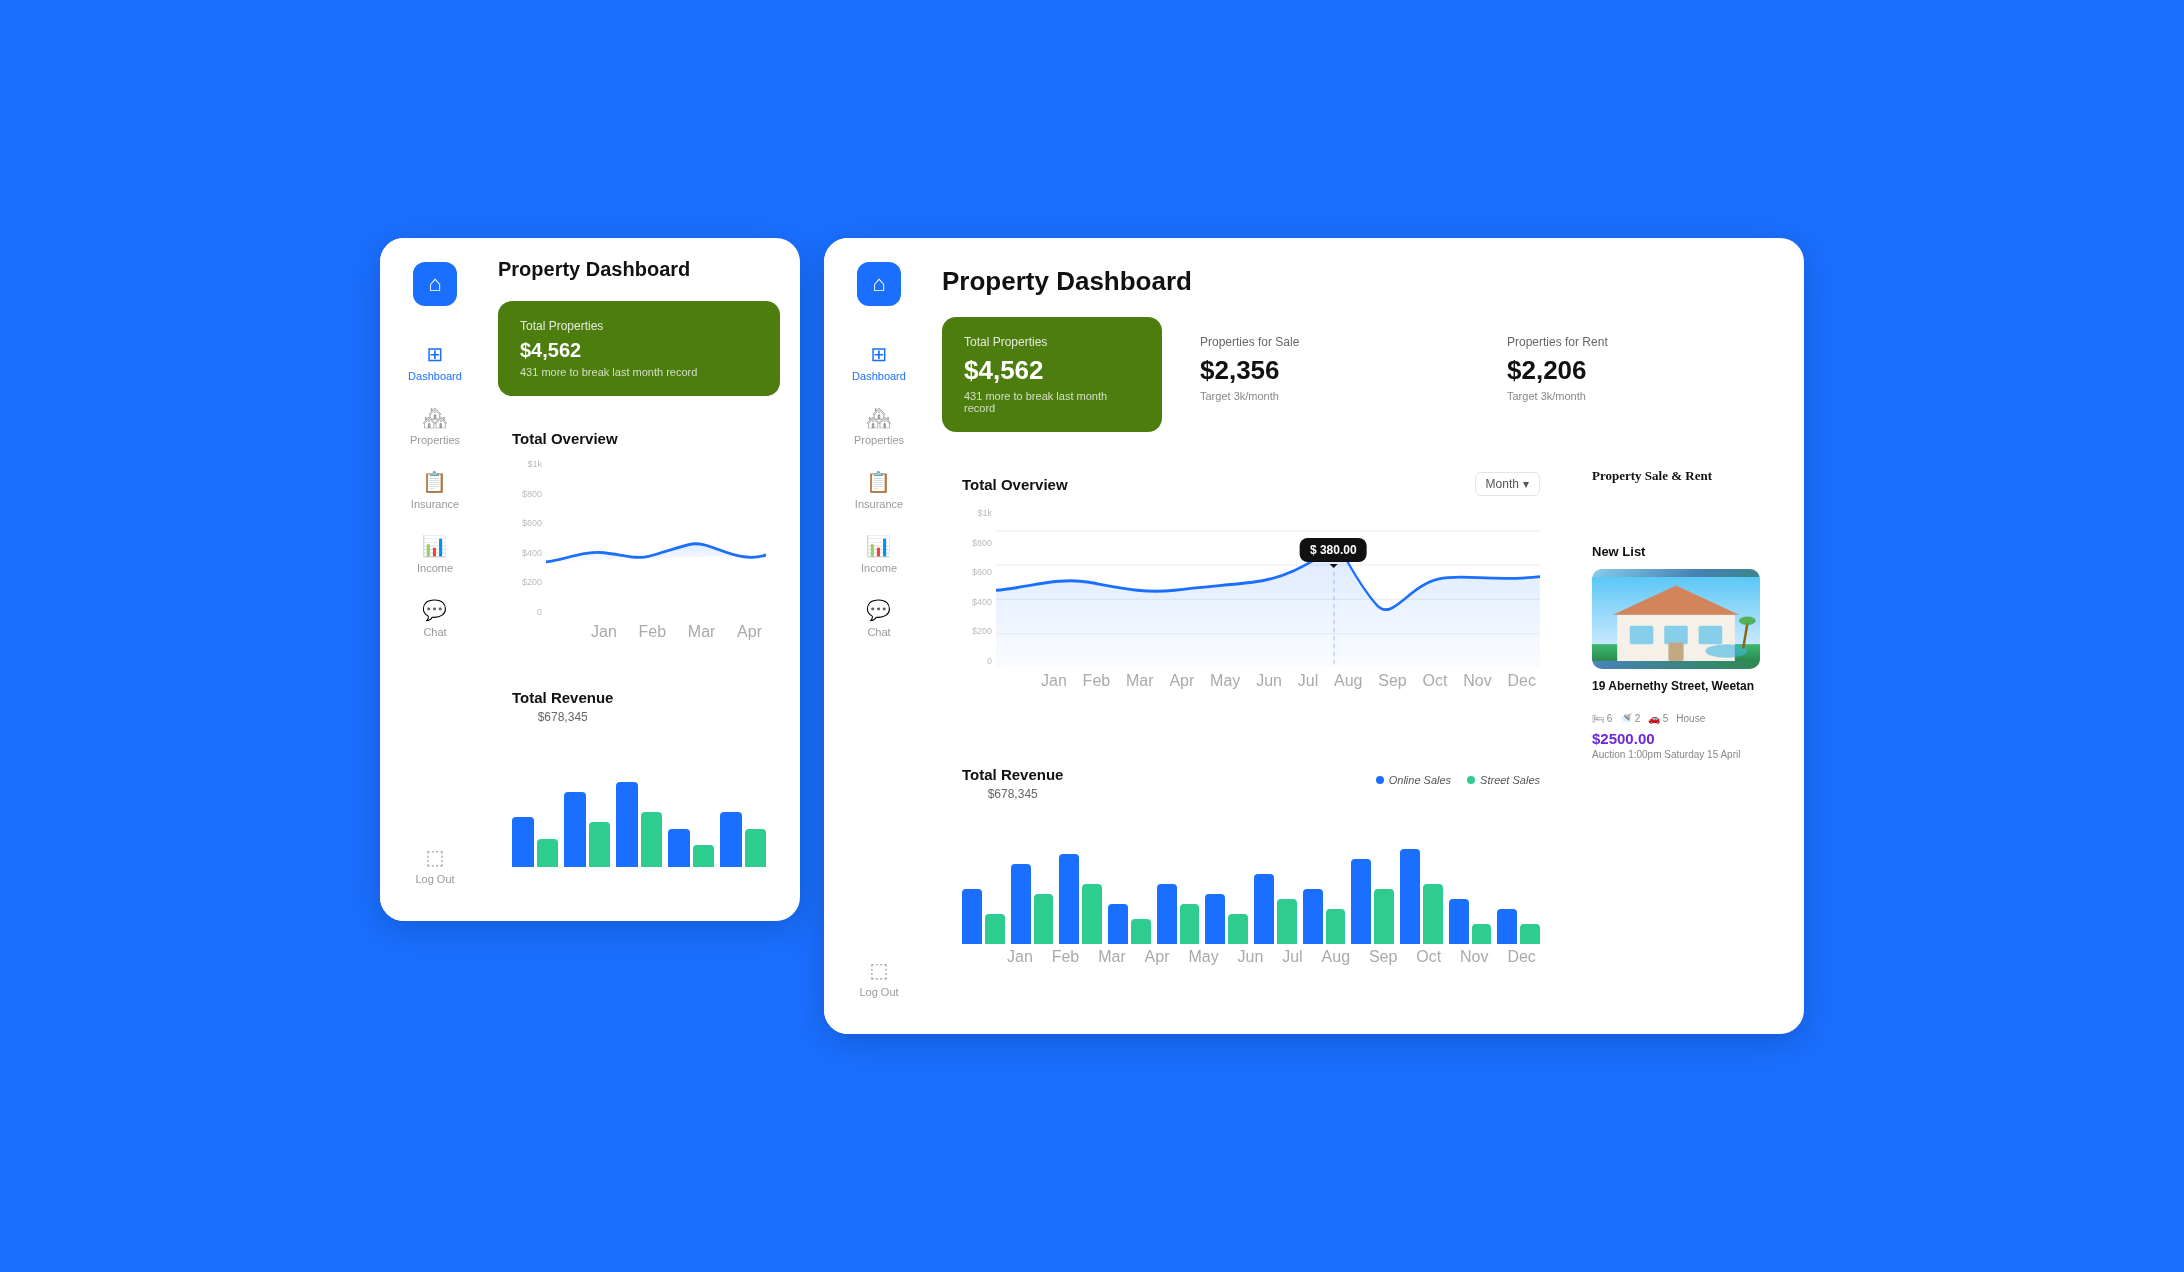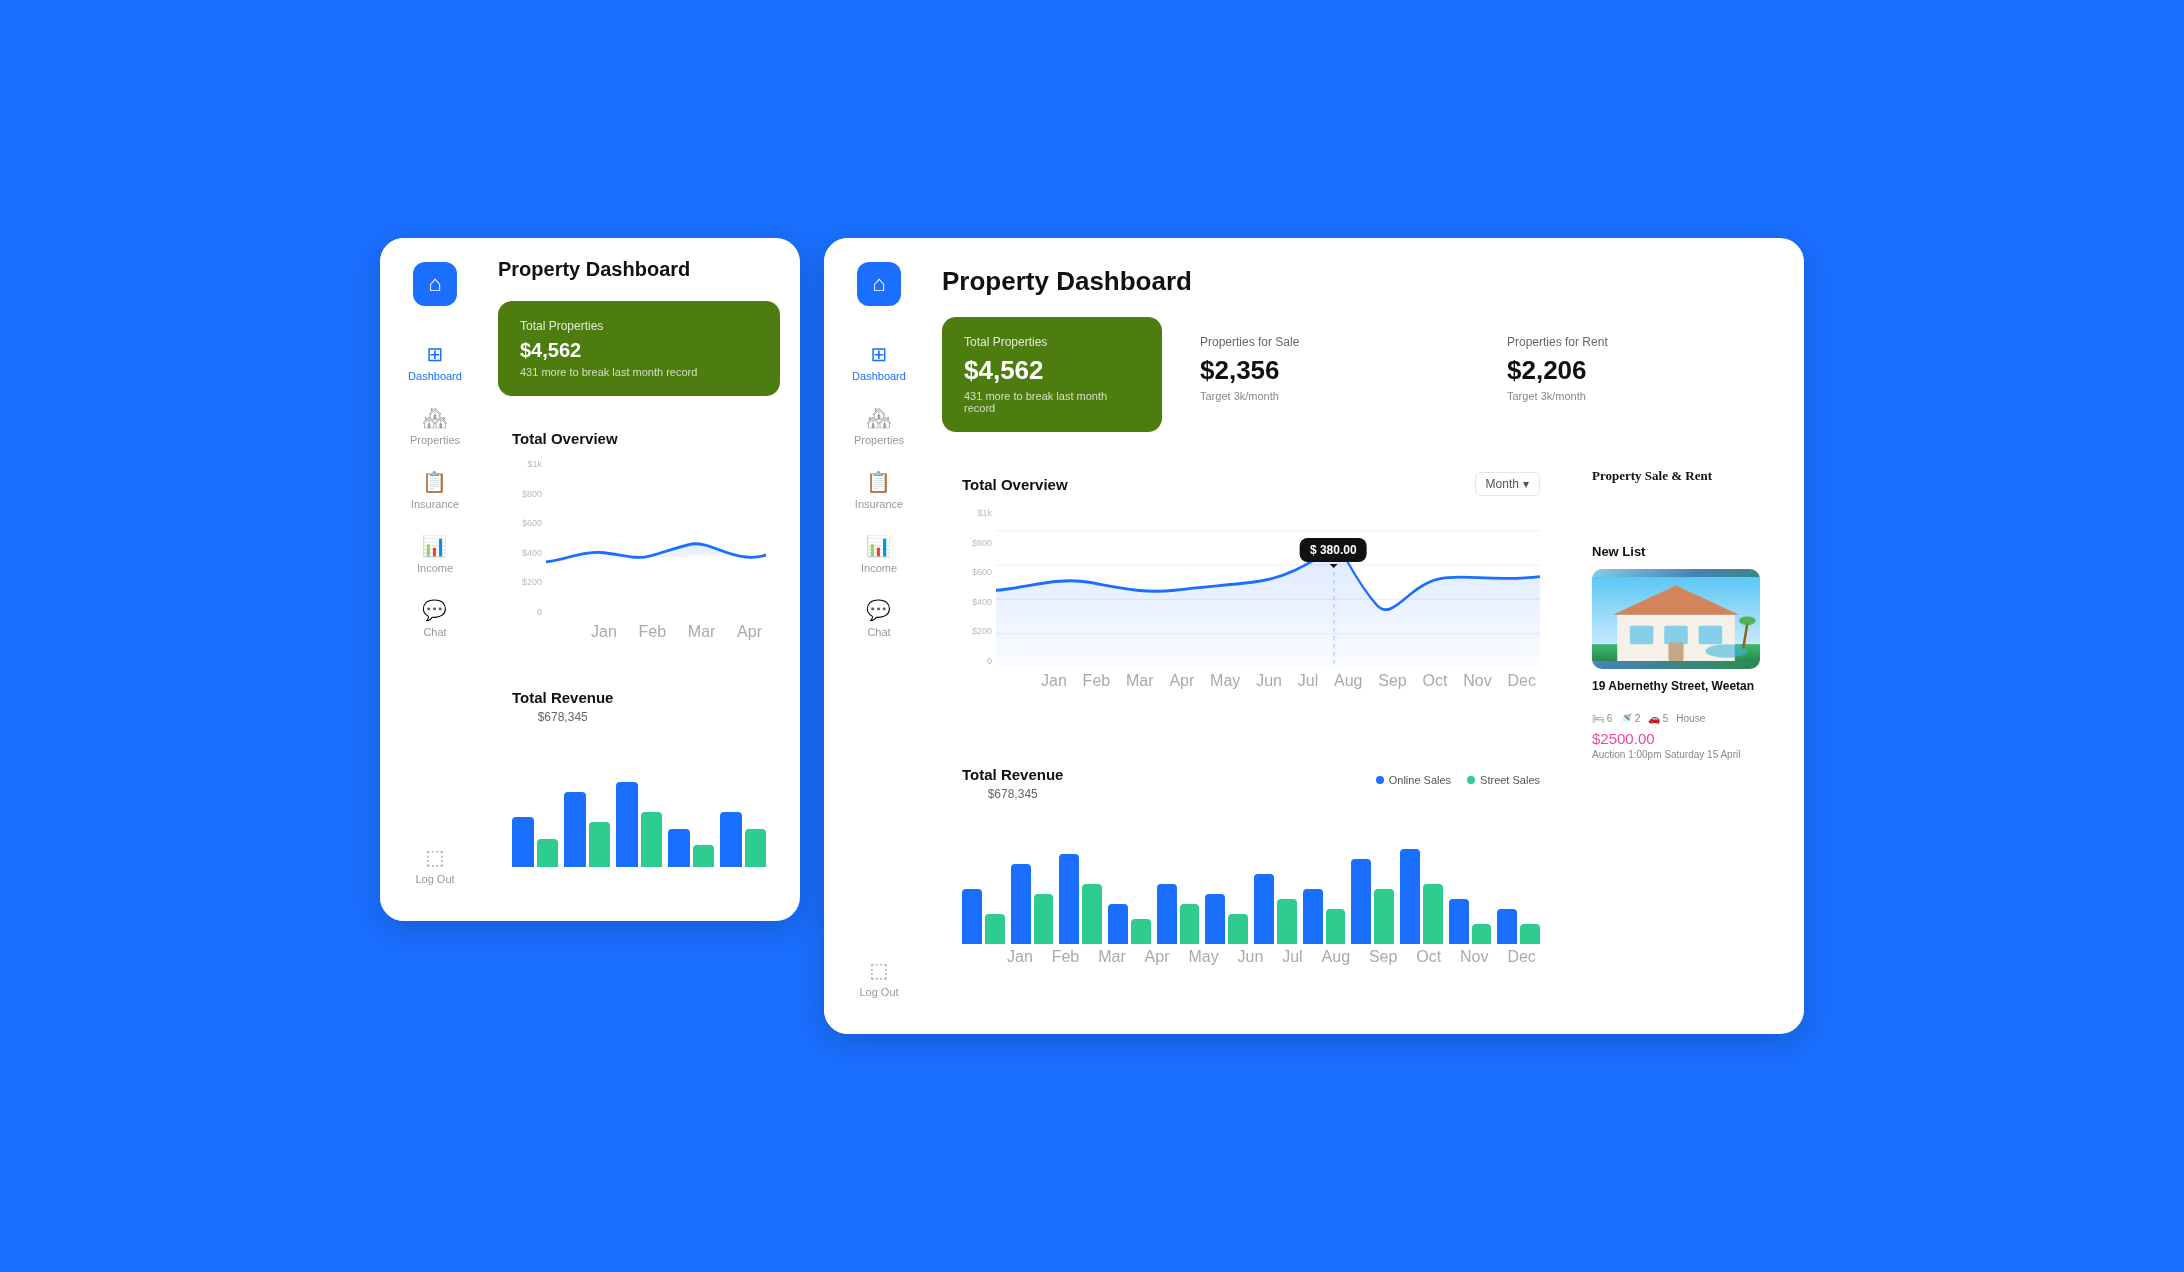--- a/index.html
+++ b/index.html
@@ -225,20 +225,21 @@
       border-radius: 4px 4px 0 0;
     }
     .bar.blue { background: #1a6fff; }
     .bar.green { background: #2ecc8e; }
 
     .legend-row {
       display: flex;
       gap: 16px;
       justify-content: flex-end;
       margin-bottom: 8px;
+      font-style: italic;
     }
     .legend-item {
       display: flex;
       align-items: center;
       gap: 5px;
       font-size: 11px;
       color: #555;
     }
     .legend-dot {
       width: 8px; height: 8px;
@@ -323,22 +324,22 @@
       color: #888;
       margin-bottom: 6px;
     }
     .property-meta span {
       display: flex;
       align-items: center;
       gap: 2px;
     }
     .property-price {
       font-size: 15px;
-      font-weight: 400;
-      color: #ec4899;
+      font-weight: 700;
+      color: #6d28d9;
       margin-bottom: 2px;
     }
     .property-auction {
       font-size: 10px;
       color: #888;
     }
 
     
     .card-small {
       width: 420px;

